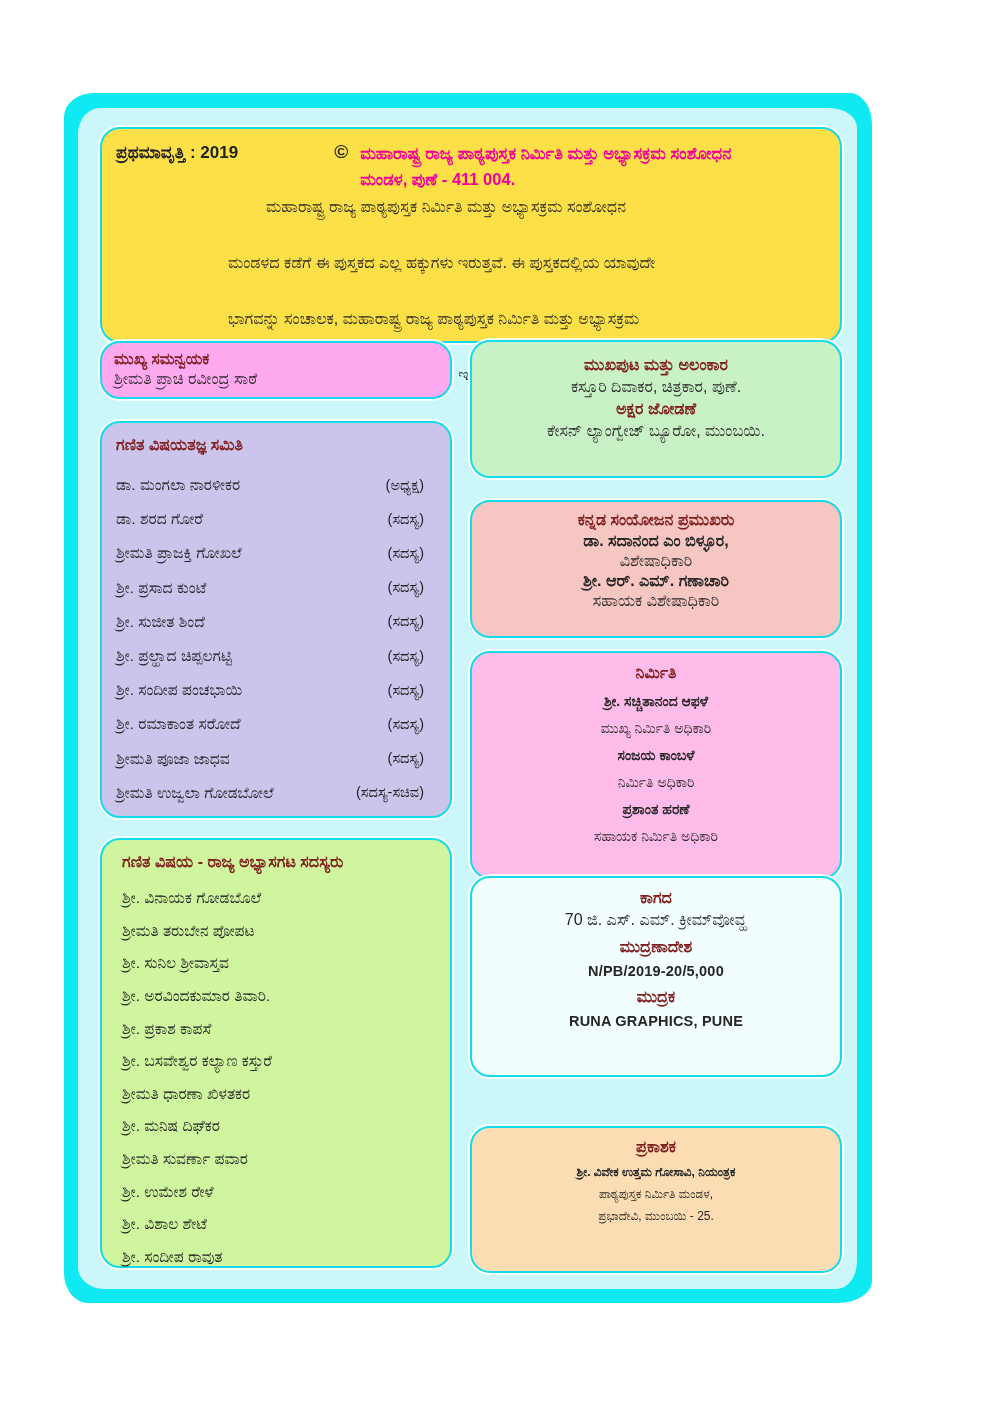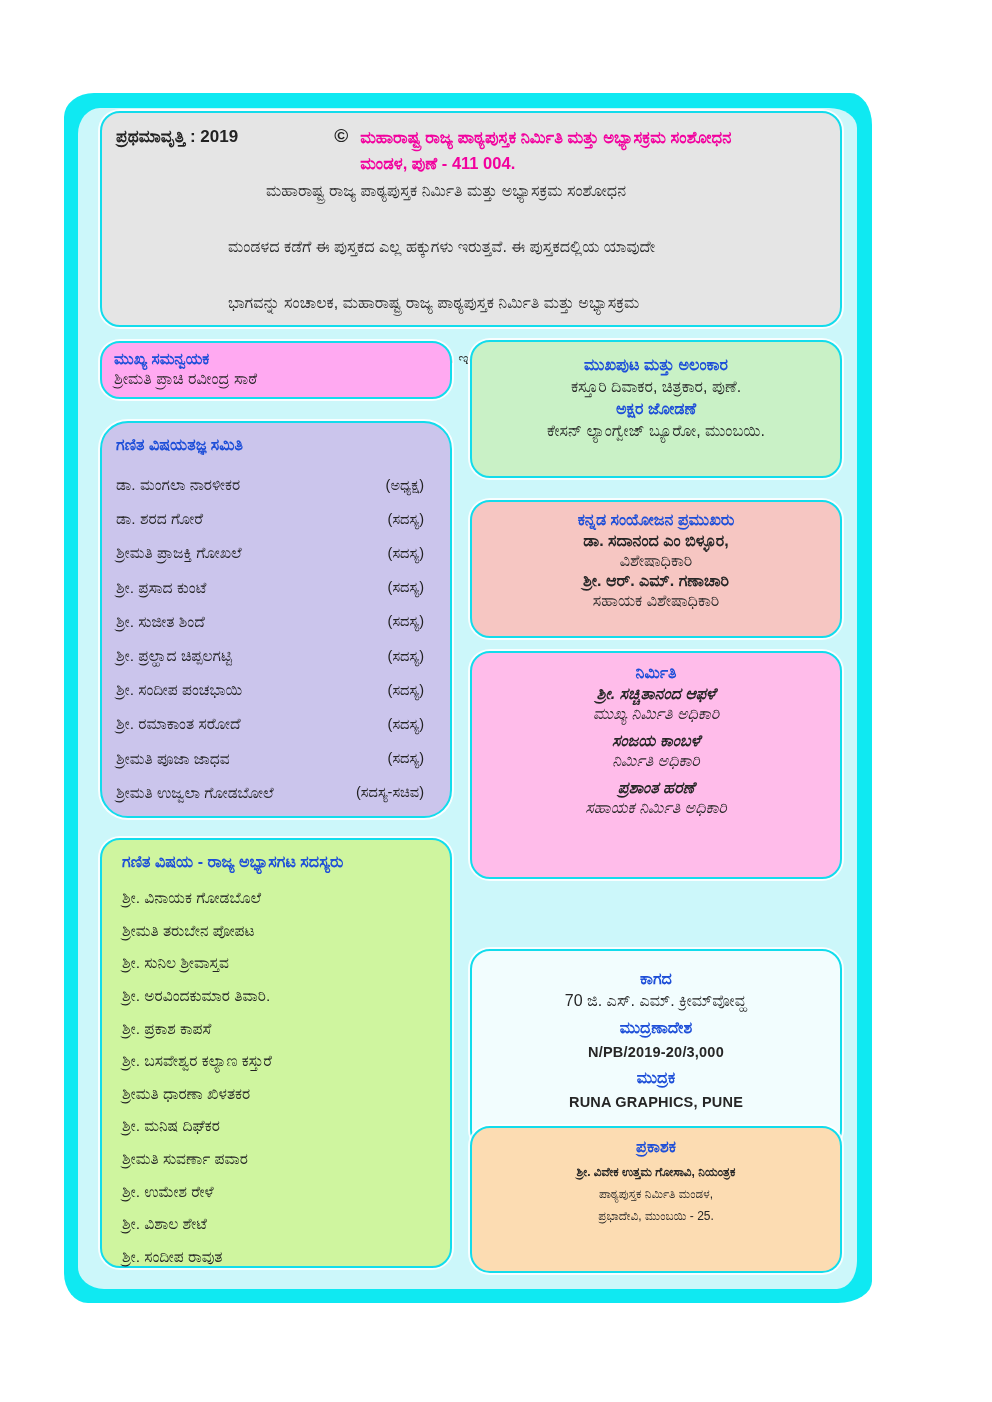--- a/index.html
+++ b/index.html
@@ -18,65 +18,65 @@
     position:absolute;left:14px;top:15px;right:15px;bottom:14px;
     background:#ccf7fa;
     border-radius:22px 28px 20px 26px / 26px 20px 28px 22px;
   }
   .box{
     position:absolute;box-sizing:border-box;
     border:2px solid #12dcec;border-radius:20px;
     box-shadow:0 0 0 2px rgba(255,255,255,.85);
   }
   .box-title{
-    color:#1d4ed8;font-weight:bold;font-size:16px;line-height:1.25;
+    color:#7f1d1d;font-weight:bold;font-size:16px;line-height:1.25;
   }
   .centered{text-align:center;}
   .dark{color:#262626;}
   .bold{font-weight:bold;}
 
   
-  #yellow-box{left:100px;top:111px;width:742px;height:216px;background:#e5e5e5;padding:12px 16px 10px 14px;}
+  #yellow-box{left:100px;top:127px;width:742px;height:216px;background:#fde047;padding:12px 16px 10px 14px;}
   .yb-head{display:flex;align-items:flex-start;}
   .edition{font-weight:bold;font-size:17px;white-space:nowrap;margin-top:2px;}
   .copy-symbol{font-size:19px;font-weight:bold;margin:0 12px 0 96px;line-height:1.2;}
   .holder{color:#f2009e;font-weight:bold;font-size:16.5px;line-height:1.55;}
   .notice{font-size:16px;line-height:1.62;margin-top:2px;}
   .notice .n0{padding-left:150px;}
   .notice .n1,.notice .n2,.notice .n3{padding-left:112px;margin-top:30px;}
 
   
   #coordinator-box{left:100px;top:341px;width:352px;height:58px;background:#ffa9f1;padding:6px 12px;}
   #coordinator-box .box-title{font-size:15.5px;}
   #coordinator-box .name{font-size:16px;margin-top:2px;}
 
-  #committee-box{left:100px;top:421px;width:352px;height:397px;background:#cbc5ec;padding:12px 0 0 0;border-radius:28px;}
+  #committee-box{left:100px;top:421px;width:352px;height:397px;background:#cbc5ec;padding:12px 0 0 0;}
   #committee-box .box-title{padding-left:14px;}
   .member-row{display:flex;justify-content:space-between;align-items:baseline;
     padding:0 26px 0 14px;font-size:15.5px;height:34.2px;align-items:center;}
   .member-role{font-size:14.5px;}
 
   #study-box{left:100px;top:838px;width:352px;height:430px;background:#cff59f;padding:12px 0 0 14px;}
   #study-box .box-title{padding-left:6px;}
   .study-row{font-size:15.5px;height:32.6px;display:flex;align-items:center;padding-left:6px;}
 
   
   .rcol{left:470px;width:372px;background:#c9f1c6;}
   #cover-box{top:340px;height:138px;background:#c9f1c6;padding:10px 8px;}
   #cover-box .line{font-size:16px;margin-top:3px;}
   #cover-box .box-title{margin-top:3px;}
 
   #kannada-box{top:500px;height:138px;background:#f6c6c2;padding:8px 8px;}
   #kannada-box .line{font-size:16px;margin-top:2px;}
 
   #production-box{top:651px;height:228px;background:#ffbcea;padding:10px 8px;}
   #production-box .entry{margin-bottom:9px;}
-  #production-box .line{font-size:16px;margin-top:2px;font-style:italic;}
-
-  #paper-box{top:949px;height:201px;background:#f2fdfe;padding:18px 8px;}
+  #production-box .line{font-size:14px;margin-top:10px;}
+
+  #paper-box{top:876px;height:201px;background:#f2fdfe;padding:10px 8px;}
   #paper-box .line{font-size:16px;margin-top:3px;}
   #paper-box .latin{font-size:14.5px;font-weight:bold;letter-spacing:.2px;margin-top:6px;}
   #paper-box .box-title{margin-top:8px;}
 
   #publisher-box{top:1126px;height:147px;background:#fcdcb2;padding:9px 8px;}
   #publisher-box .line{font-size:12px;margin-top:8px;}
 </style>
 </head>
 <body>
 
@@ -198,21 +198,21 @@
   <div class="entry">
     <div class="line dark bold">ಪ್ರಶಾಂತ ಹರಣೆ</div>
     <div class="line dark">ಸಹಾಯಕ ನಿರ್ಮಿತಿ ಅಧಿಕಾರಿ</div>
   </div>
 </div>
 
 <div class="box rcol centered" id="paper-box">
   <div class="box-title" style="margin-top:0;">ಕಾಗದ</div>
   <div class="line dark">70 ಜಿ. ಎಸ್. ಎಮ್. ಕ್ರೀಮ್‌ವೋವ್ಹ</div>
   <div class="box-title">ಮುದ್ರಣಾದೇಶ</div>
-  <div class="latin dark">N/PB/2019-20/3,000</div>
+  <div class="latin dark">N/PB/2019-20/5,000</div>
   <div class="box-title">ಮುದ್ರಕ</div>
   <div class="latin dark">RUNA GRAPHICS, PUNE</div>
 </div>
 
 <div class="box rcol centered" id="publisher-box">
   <div class="box-title">ಪ್ರಕಾಶಕ</div>
   <div class="line dark bold">ಶ್ರೀ. ವಿವೇಕ ಉತ್ತಮ ಗೋಸಾವಿ, ನಿಯಂತ್ರಕ</div>
   <div class="line dark">ಪಾಠ್ಯಪುಸ್ತಕ ನಿರ್ಮಿತಿ ಮಂಡಳ,</div>
   <div class="line dark">ಪ್ರಭಾದೇವಿ, ಮುಂಬಯಿ - 25.</div>
 </div>

